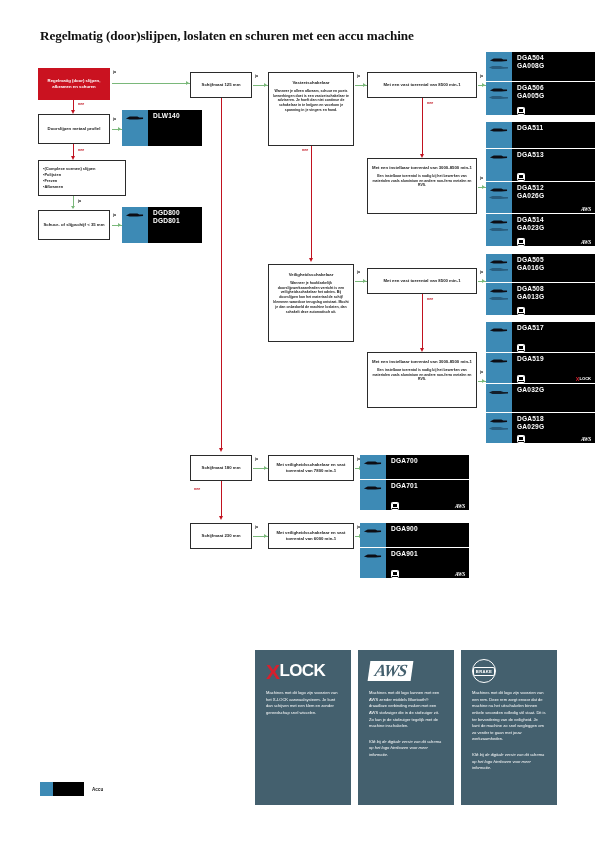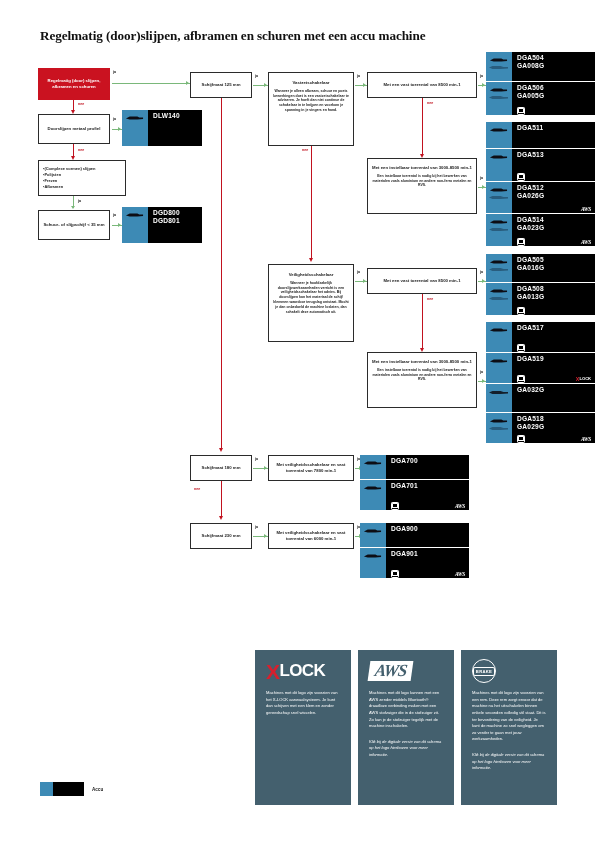--- a/index.html
+++ b/index.html
@@ -112,21 +112,21 @@
   .key{position:absolute;left:40px;top:782px;display:flex;align-items:center;gap:8px;}
   .key .sw{width:44px;height:14px;background:#000;position:relative;}
   .key .sw i{position:absolute;left:0;top:0;width:13px;height:14px;background:#3d8ab5;}
   .key .kt{font-size:4.6px;font-weight:bold;}
 </style>
 </head>
 <body>
 
 <div class="page">
 
-  <div class="title">Regelmatig (door)slijpen, afbramen en schuren met een accu machine</div>
+  <div class="title">Regelmatig (door)slijpen, loslaten en schuren met een accu machine</div>
 
   <div class="redbox" style="left:38px;top:68px;width:72px;height:32px;">Regelmatig (door) slijpen, afbramen en schuren</div>
 
   <div class="lbl" style="left:113px;top:70px;">ja</div>
   <div class="ln" style="left:112px;top:83px;width:78px;height:1px;"></div>
   <div class="arrow r" style="left:186px;top:80.5px;"></div>
 
   <div class="lbl nee" style="left:78px;top:102px;">nee</div>
   <div class="ln red" style="left:73px;top:100px;width:1px;height:12px;"></div>
   <div class="arrow d-red" style="left:70.5px;top:110px;"></div>

